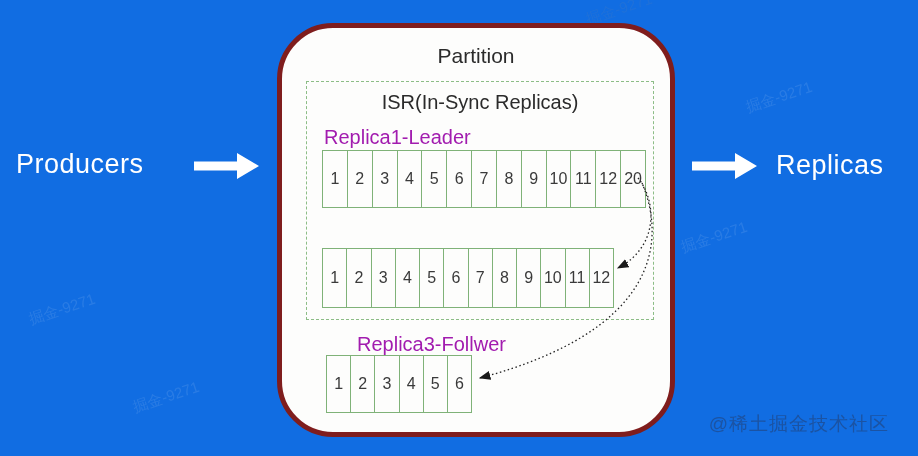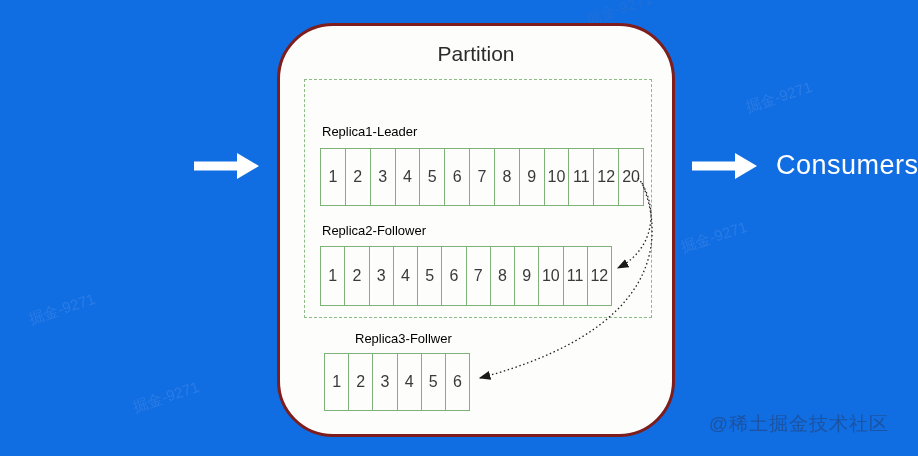--- a/index.html
+++ b/index.html
@@ -15,37 +15,37 @@
   }
   .producers-label{left:16px;top:149px;}
   .consumers-label{left:776px;top:150px;}
   .block-arrow{position:absolute;width:66px;height:28px;}
   .producer-arrow{left:194px;top:152px;}
   .consumer-arrow{left:692px;top:152px;}
 
   
   .partition-container{
     position:absolute;left:277px;top:23px;width:398px;height:414px;
-    background:#fdfdfc;border:3px solid #7f1d1d;border-radius:56px;
+    background:#fdfdfc;border:5px solid #7f1d1d;border-radius:56px;
     box-sizing:border-box;
   }
   .partition-title{
     position:absolute;left:0;right:0;top:16px;text-align:center;
     font-size:21px;color:#2b2b2b;
   }
   .isr-box{
     position:absolute;left:24px;top:53px;width:348px;height:239px;
     border:1px dashed #8cbd86;box-sizing:border-box;
   }
   .isr-title{
     position:absolute;left:0;right:0;top:9px;text-align:center;
     font-size:20px;color:#2b2b2b;
   }
   .replica-label{
-    position:absolute;font-size:13px;color:#000000;white-space:nowrap;
+    position:absolute;font-size:20px;color:#a21caf;white-space:nowrap;
   }
   .r1-label{left:17px;top:44px;}
   .r2-label{left:17px;top:143px;}
   .r3-label{left:43px;top:305px;margin-left:32px;}
 
   .log-row{
     position:absolute;display:flex;box-sizing:border-box;
     border:1px solid #7fb278;background:#fdfdfc;
   }
   .r1-row{left:15px;top:68px;width:324px;height:58px;}
@@ -88,47 +88,48 @@
 
   <span class="wm wm-blue  w1">掘金-9271</span>
   <span class="wm wm-blue  w2">掘金-9271</span>
   <span class="wm wm-light w3">掘金-9271</span>
   <span class="wm wm-light w4">掘金-9271</span>
   <span class="wm wm-blue  w5">掘金-9271</span>
   <span class="wm wm-light w6">掘金-9271</span>
   <span class="wm wm-light w7">掘金-9271</span>
   <span class="wm wm-blue  w8">掘金-9271</span>
 
+  <div class="side-label producers-label">Producers</div>
   <svg class="block-arrow producer-arrow" viewBox="0 0 66 28">
     <polygon points="0,9.5 43,9.5 43,1 65,14 43,27 43,18.5 0,18.5" fill="#ffffff"></polygon>
   </svg>
 
   <div class="partition-container">
     <div class="partition-title">Partition</div>
 
     <div class="isr-box">
+      <div class="isr-title">ISR(In-Sync Replicas)</div>
 
       <div class="replica-label r1-label">Replica1-Leader</div>
       <div class="log-row r1-row">
           <div class="cell">1</div>
           <div class="cell">2</div>
           <div class="cell">3</div>
           <div class="cell">4</div>
           <div class="cell">5</div>
           <div class="cell">6</div>
           <div class="cell">7</div>
           <div class="cell">8</div>
           <div class="cell">9</div>
           <div class="cell">10</div>
           <div class="cell">11</div>
           <div class="cell">12</div>
           <div class="cell">20</div>
         </div>
 
-      <div class="replica-label r2-label">Replica2-Follower</div>
       <div class="log-row r2-row">
           <div class="cell">1</div>
           <div class="cell">2</div>
           <div class="cell">3</div>
           <div class="cell">4</div>
           <div class="cell">5</div>
           <div class="cell">6</div>
           <div class="cell">7</div>
           <div class="cell">8</div>
           <div class="cell">9</div>
@@ -155,17 +156,17 @@
         <polygon points="0,0 9,3.5 0,7" fill="#1a1a1a"></polygon>
       </marker>
     </defs>
     <path d="M 638 178 C 656 200, 660 246, 618 268" fill="none" stroke="#222" stroke-width="1.3" stroke-dasharray="1.5 2.6" marker-end="url(#ah)"></path>
     <path d="M 642 183 C 666 240, 660 330, 480 378" fill="none" stroke="#222" stroke-width="1.3" stroke-dasharray="1.5 2.6" marker-end="url(#ah)"></path>
   </svg>
 
   <svg class="block-arrow consumer-arrow" viewBox="0 0 66 28">
     <polygon points="0,9.5 43,9.5 43,1 65,14 43,27 43,18.5 0,18.5" fill="#ffffff"></polygon>
   </svg>
-  <div class="side-label consumers-label">Consumers</div>
+  <div class="side-label consumers-label">Replicas</div>
 
   <div class="attribution">@稀土掘金技术社区</div>
 
 </div>
 
 </body></html>

